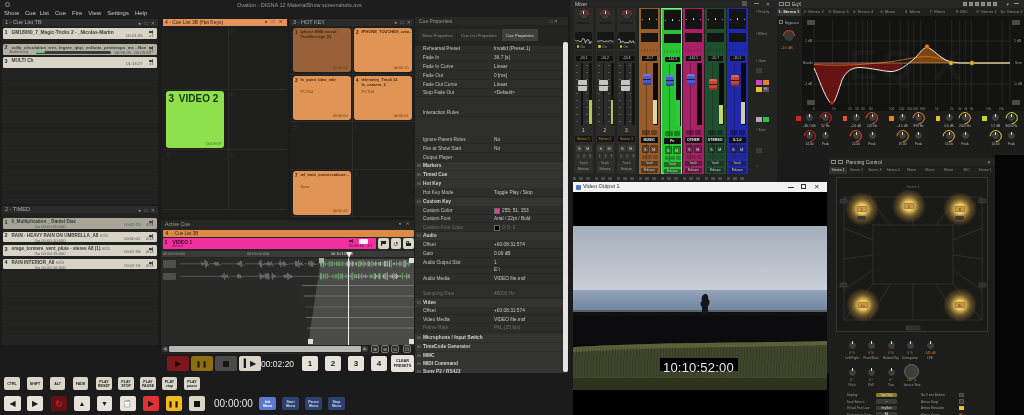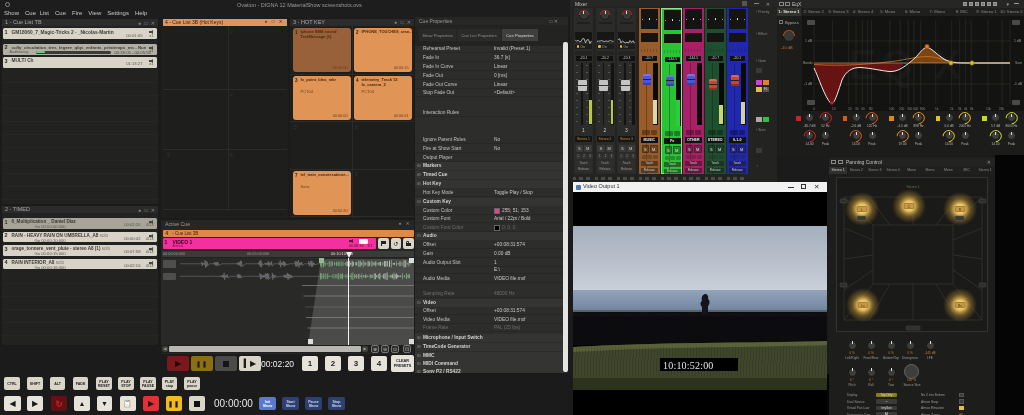--- a/index.html
+++ b/index.html
@@ -169,20 +169,24 @@
 <div class="ab" style="left:161px;top:19px;width:127px;height:199px;background:#1e1e1c"></div>
 <div class="ab" style="left:163px;top:19px;width:124px;height:6.5px;background:#e2945a;color:#3c2410;font-size:5px;line-height:6.5px;padding-left:2px">4 - Cue List 3B (Hot Keys)<span style="position:absolute;right:3px;top:0;color:#5a3418;font-size:4.5px;letter-spacing:1.5px">● □ ✕</span></div>
 <div class="ab" style="left:227.5px;top:26px;width:1px;height:185px;background:#2b2b29"></div>
 <div class="ab" style="left:163px;top:88.7px;width:124px;height:1px;background:#2b2b29"></div>
 <div class="ab" style="left:163px;top:148.7px;width:124px;height:1px;background:#2b2b29"></div>
 <div class="ab" style="left:163px;top:208.7px;width:124px;height:1px;background:#2b2b29"></div>
 <div class="ab" style="left:230px;top:29px;font-size:5px;color:#35352f">2</div>
 <div class="ab" style="left:230px;top:92px;font-size:5px;color:#35352f">4</div>
 <div class="ab" style="left:167px;top:152px;font-size:5px;color:#35352f">5</div>
 <div class="ab" style="left:230px;top:152px;font-size:5px;color:#35352f">6</div>
+<div class="ab" style="left:165.5px;top:90.5px;width:58px;height:57px;background:#8ee04c;border-radius:3px">
+  <span class="ab" style="left:3px;top:2px;font-size:10px;font-weight:bold;color:#1c330a">3  VIDEO 2</span>
+  <span class="ab" style="right:3px;bottom:2px;font-size:3.6px;color:#3f641c">00:09:59</span>
+</div>
 
 <div class="ab" style="left:290px;top:19px;width:124px;height:199px;background:#1e1e1c"></div>
 <div class="ab hdr" style="left:290px;top:19px;width:124px;height:6.5px;line-height:6.5px">3 - HOT KEY<span class="hic" style="top:0">● □ ✕</span></div>
 <div class="ab" style="left:352px;top:26px;width:1px;height:192px;background:#2b2b29"></div>
 <div class="ab" style="left:290px;top:73.5px;width:124px;height:1px;background:#2b2b29"></div>
 <div class="ab" style="left:290px;top:121px;width:124px;height:1px;background:#2b2b29"></div>
 <div class="ab" style="left:290px;top:168.5px;width:124px;height:1px;background:#2b2b29"></div>
 <div class="ab" style="left:290px;top:216px;width:124px;height:1px;background:#2b2b29"></div>
 <div class="ab" style="left:294px;top:124px;font-size:5px;color:#35352f">5</div>
 <div class="ab" style="left:355px;top:124px;font-size:5px;color:#35352f">6</div>
@@ -1075,21 +1079,21 @@
           <path d="M8 0 C5 1 4 4 5 7 C3 8 3 11 5 13 L5 20 L11 20 L11 12 C13 10 13 6 11 5 C12 2 10 0 8 0 Z" fill="#14141a"></path>
         </svg>
 <svg class="ab" style="left:0;top:115px" width="254" height="49" viewBox="0 0 254 49">
           <path d="M0 6 C40 4 80 2.5 130 2 C180 1.5 220 1 254 0 L254 49 L0 49 Z" fill="#40462c"></path>
           <path d="M0 6 C40 4 80 2.5 130 2 C180 1.5 220 1 254 0 L254 4 C220 5 180 5.5 130 6.5 C80 7.5 40 8.5 0 11 Z" fill="#5a6138"></path>
         </svg>
 <div class="ab" style="left:0;top:121px;width:254px;height:30px;background:repeating-linear-gradient(93deg,#00000022 0 1px,transparent 1px 3px)"></div>
         <div class="ab" style="left:0;top:152px;width:254px;height:12px;background:#1d2210;opacity:0.55"></div>
 </div>
 <div class="ab" style="left:87px;top:176px;width:78px;height:13px;background:#000"></div>
-<div class="ab" style="left:90px;top:178px;font-family:Liberation Serif, serif;font-size:10px;color:#e8e8e8;letter-spacing:0.2px">10:10:52:00</div>
+<div class="ab" style="left:90px;top:178px;font-family:Liberation Sans, sans-serif;font-size:13px;color:#e8e8e8;letter-spacing:0.2px">10:10:52:00</div>
 </div>
 
 <div class="ab" style="left:995px;top:155px;width:29px;height:260px;background:#050505"></div>
 <div class="ab" style="left:827px;top:374px;width:168px;height:41px;background:#050505"></div>
 
 <div class="ab" style="left:829px;top:158px;width:166px;height:257px;background:#1d1d1b;overflow:hidden">
 <div class="ab" style="left:0;top:0;width:166px;height:8px;background:#232321">
 <span class="ab" style="left:2px;top:1.5px;width:4.5px;height:4.5px;border:0.7px solid #888"></span>
         <span class="ab" style="left:9px;top:1.5px;width:4.5px;height:4.5px;border:0.7px solid #888"></span>
 <span class="ab" style="left:17px;top:1px;font-size:5px;color:#c0c0c0">Panning Control</span>

